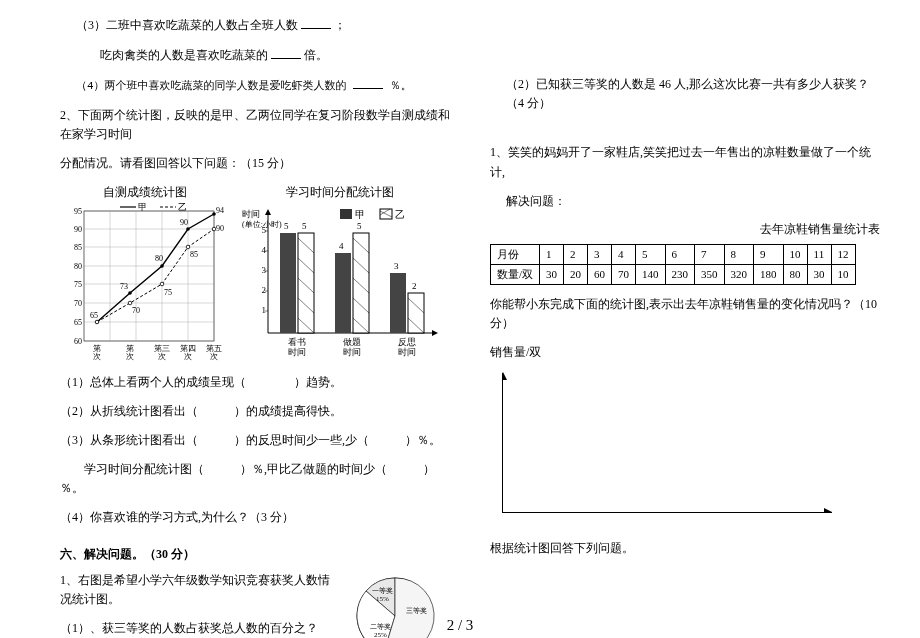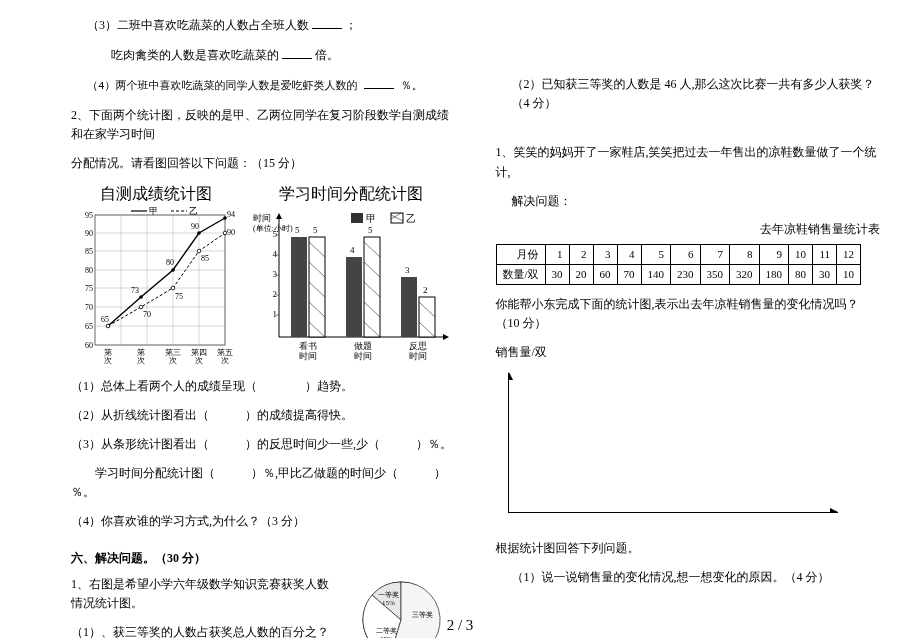--- a/index.html
+++ b/index.html
@@ -8,35 +8,35 @@
       font-size: 12px;
       width: 920px;
       height: 638px;
       background: #fff;
       display: flex;
       padding: 15px 40px 15px 60px;
       color: #000;
       position: relative;
     }
     .col { flex: 1; }
-    .col-left { padding-right: 20px; margin-left: 11px; }
+    .col-left { padding-right: 20px; }
     .col-right { padding-left: 20px; }
     .line { margin-bottom: 10px; line-height: 1.6; }
     .indent { padding-left: 16px; }
     .blank { display: inline-block; border-bottom: 1px solid #000; min-width: 30px; height: 14px; vertical-align: baseline; }
     .charts-row { display: flex; gap: 10px; margin: 6px 0; }
     .chart-block { position: relative; }
-    .chart-title { text-align: center; font-size: 16px; margin-bottom: 2px; }
+    .chart-title { text-align: center; font-size: 12px; margin-bottom: 2px; }
     .line-chart { width: 170px; height: 160px; }
     .bar-chart { width: 200px; height: 160px; }
     .section-title { font-weight: bold; margin: 18px 0 8px 0; }
     .pie-wrap { float: right; width: 110px; height: 90px; margin-left: 6px; }
     .clearfix::after { content: ""; display: table; clear: both; }
     table.data { border-collapse: collapse; margin: 6px 0 10px 0; }
-    table.data td { border: 1px solid #000; padding: 2px 6px; text-align: right; font-size: 11px; min-width: 22px; }
+    table.data td { border: 1px solid #000; padding: 2px 6px; text-align: left; font-size: 11px; min-width: 22px; }
     .table-title { text-align: right; margin: 4px 0; }
     .axis-box { border-left: 1px solid #000; border-bottom: 1px solid #000; width: 330px; height: 140px; margin: 6px 0 0 12px; position: relative; }
     .page-num { position: absolute; bottom: 4px; left: 50%; transform: translateX(-50%); font-size: 15px; }
     svg text { font-family: "SimSun", serif; }
   </style>
 </head>
 <body>
 
 <div class="col col-left">
 
@@ -299,16 +299,15 @@
   <div class="line">销售量/双</div>
   <div class="axis-box">
     <svg width="330" height="140" style="position:absolute;left:-1px;top:-1px;">
       <polygon points="0,0 -4,8 4,8" transform="translate(1,0)" fill="#000"></polygon>
       <polygon points="330,140 322,136 322,144" fill="#000"></polygon>
     </svg>
   </div>
 
   <div style="height:26px;"></div>
   <div class="line">根据统计图回答下列问题。</div>
-  <div class="line indent">（1）说一说销售量的变化情况,想一想变化的原因。（4 分）</div>
 </div>
 
 <div class="page-num">2 / 3</div>
 
 </body></html>

